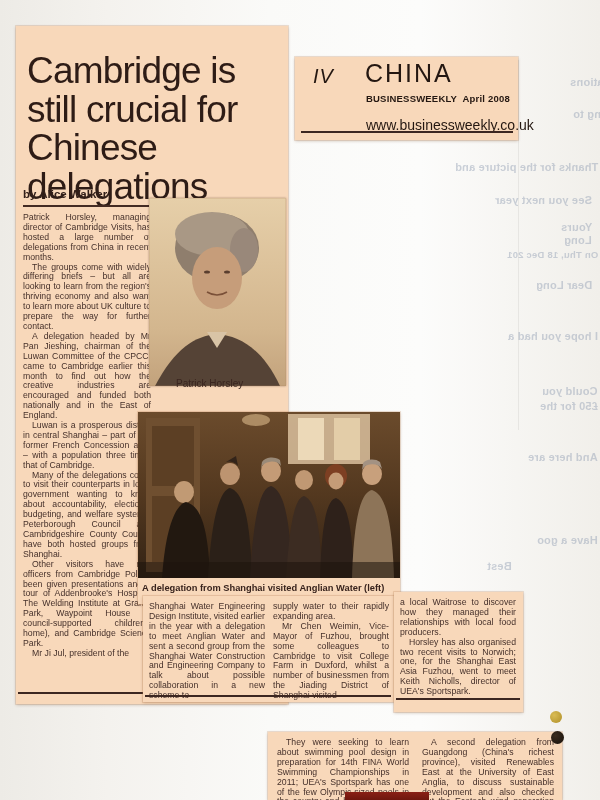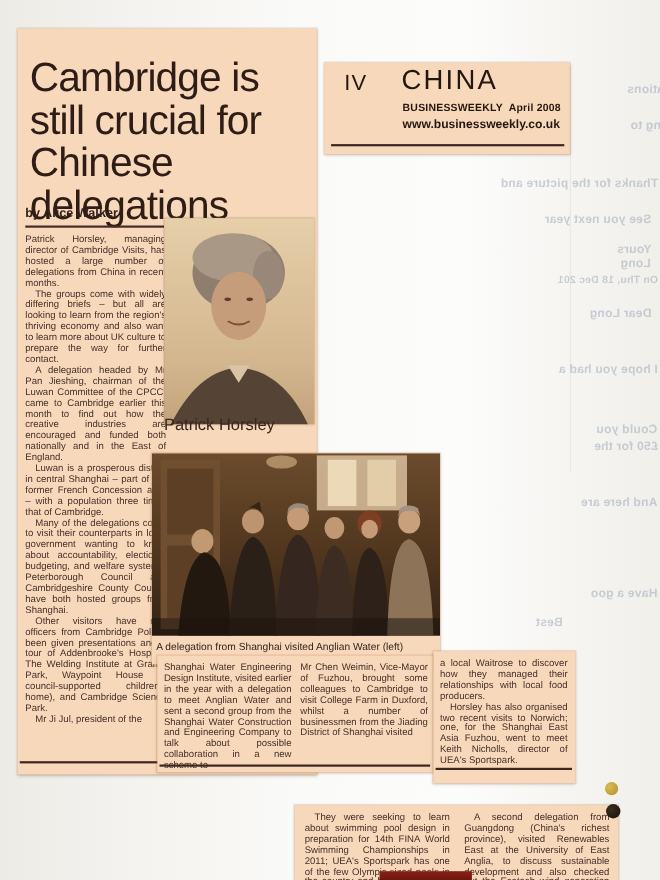--- a/index.html
+++ b/index.html
@@ -13,27 +13,27 @@
   .bodytext p + p{text-indent:9px;}
   .headline{position:absolute;left:7px;top:22px;width:246px;margin:4px;font-weight:400;
     font-size:37px;line-height:38.5px;letter-spacing:-0.8px;color:#2e1c16;}
   .byline{position:absolute;left:7px;top:162px;width:128px;font-weight:700;font-size:11.5px;
     color:#33201a;padding-bottom:5px;border-bottom:2px solid #442b23;}
   .col1{position:absolute;left:7px;top:187px;width:128px;}
   .rule{position:absolute;background:#3c2620;height:2px;}
   .mirror{position:absolute;white-space:nowrap;transform:scaleX(-1);
     font-weight:700;font-size:11px;color:#96a2b6;opacity:.48;letter-spacing:.2px;}
   .portrait{position:absolute;left:133px;top:172px;width:137px;height:188px;box-shadow:0 0 2px rgba(60,30,10,.4);}
-  .pcaption{position:absolute;left:133px;top:352px;font-size:15px;color:#3a251f;}
+  .pcaption{position:absolute;left:133px;top:352px;font-size:10px;color:#3a251f;padding-left:27px;}
   .bigphoto{display:block;}
-  .photo-caption{padding:5px 12px 0 4px;font-size:9.3px;font-weight:400;color:#38231d;}
-  .hdr-iv{position:absolute;left:18px;top:8px;font-size:20px;letter-spacing:1px;color:#241711;}
+  .photo-caption{padding:5px 12px 0 4px;font-size:9.3px;font-weight:700;color:#38231d;}
+  .hdr-iv{position:absolute;left:18px;top:8px;font-size:20px;letter-spacing:1px;color:#241711;font-style:italic;}
   .hdr-title{position:absolute;left:70px;top:2px;font-size:25px;letter-spacing:2px;color:#241711;}
   .hdr-sub{position:absolute;left:71px;top:36px;font-size:9.5px;font-weight:700;color:#241711;letter-spacing:.2px;}
-  .hdr-url{position:absolute;left:71px;top:50px;font-size:11px;font-weight:700;color:#241711;}
+  .hdr-url{position:absolute;left:71px;top:60px;font-size:14px;font-weight:400;color:#241711;}
   .twocol{position:absolute;top:6px;}
   .dot{position:absolute;border-radius:50%;}
   .redbar{position:absolute;left:345px;top:792px;width:84px;height:8px;
     background:linear-gradient(180deg,#8a2015,#6d170e);}
   .stamp{position:absolute;left:276px;top:822px;font-weight:700;font-size:19px;
     letter-spacing:5px;color:rgba(222,120,130,.40);}
 </style>
 </head>
 <body>
 
@@ -140,20 +140,21 @@
       <rect y="150" width="262" height="16" fill="#1d140d" opacity=".55"></rect>
     </svg>
     <div class="photo-caption">A delegation from Shanghai visited Anglian Water (left)</div>
   </div>
 
   <div class="clip" style="left:143px;top:596px;width:251px;height:106px;">
     <div class="twocol bodytext" style="left:6px;width:116px;">
       <p>Shanghai Water Engineering Design Institute, visited earlier in the year with a delegation to meet Anglian Water and sent a second group from the Shanghai Water Construction and Engineering Company to talk about possible collaboration in a new scheme to</p>
     </div>
     <div class="twocol bodytext" style="left:130px;width:116px;">
+      <p>supply water to their rapidly expanding area.</p>
       <p>Mr Chen Weimin, Vice-Mayor of Fuzhou, brought some colleagues to Cambridge to visit College Farm in Duxford, whilst a number of businessmen from the Jiading District of Shanghai visited</p>
     </div>
     <div class="rule" style="left:2px;bottom:5px;width:246px;"></div>
   </div>
 
   <div class="clip" style="left:394px;top:592px;width:129px;height:120px;">
     <div class="twocol bodytext" style="left:6px;width:116px;">
       <p>a local Waitrose to discover how they managed their relationships with local food producers.</p>
       <p>Horsley has also organised two recent visits to Norwich; one, for the Shanghai East Asia Fuzhou, went to meet Keith Nicholls, director of UEA's Sportspark.</p>
     </div>

